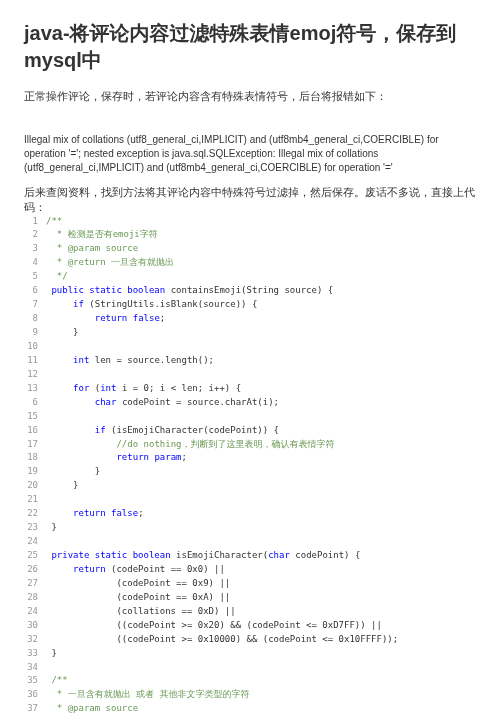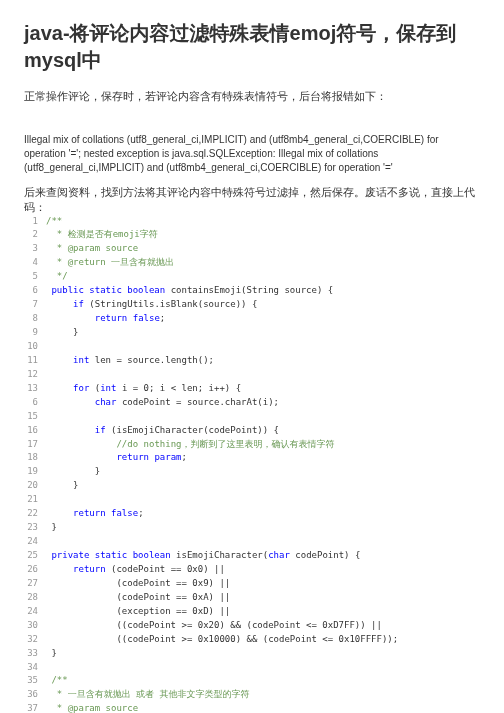--- a/index.html
+++ b/index.html
@@ -44,21 +44,21 @@
     <div class="line"><span class="ln">19</span><span class="ct">         }</span></div>
     <div class="line"><span class="ln">20</span><span class="ct">     }</span></div>
     <div class="line"><span class="ln">21</span><span class="ct"></span></div>
     <div class="line"><span class="ln">22</span><span class="ct">     <span class="kw">return false</span>;</span></div>
     <div class="line"><span class="ln">23</span><span class="ct"> }</span></div>
     <div class="line"><span class="ln">24</span><span class="ct"></span></div>
     <div class="line"><span class="ln">25</span><span class="ct"> <span class="kw">private static boolean</span> isEmojiCharacter(<span class="kw">char</span> codePoint) {</span></div>
     <div class="line"><span class="ln">26</span><span class="ct">     <span class="kw">return</span> (codePoint == 0x0) ||</span></div>
     <div class="line"><span class="ln">27</span><span class="ct">             (codePoint == 0x9) ||</span></div>
     <div class="line"><span class="ln">28</span><span class="ct">             (codePoint == 0xA) ||</span></div>
-    <div class="line"><span class="ln">24</span><span class="ct">             (exception == 0xD) ||</span></div>
+    <div class="line"><span class="ln">24</span><span class="ct">             (collations == 0xD) ||</span></div>
     <div class="line"><span class="ln">30</span><span class="ct">             ((codePoint &gt;= 0x20) &amp;&amp; (codePoint &lt;= 0xD7FF)) ||</span></div>
     <div class="line"><span class="ln">32</span><span class="ct">             ((codePoint &gt;= 0x10000) &amp;&amp; (codePoint &lt;= 0x10FFFF));</span></div>
     <div class="line"><span class="ln">33</span><span class="ct"> }</span></div>
     <div class="line"><span class="ln">34</span><span class="ct"></span></div>
     <div class="line"><span class="ln">35</span><span class="ct"><span class="cm"> /**</span></span></div>
     <div class="line"><span class="ln">36</span><span class="ct"><span class="cm">  * 一旦含有就抛出 或者 其他非文字类型的字符</span></span></div>
     <div class="line"><span class="ln">37</span><span class="ct"><span class="cm">  * @param source</span></span></div>
     <div class="line"><span class="ln">38</span><span class="ct"><span class="cm">  * @return</span></span></div>
     <div class="line"><span class="ln">39</span><span class="ct"><span class="cm">  */</span></span></div>
   </div>

